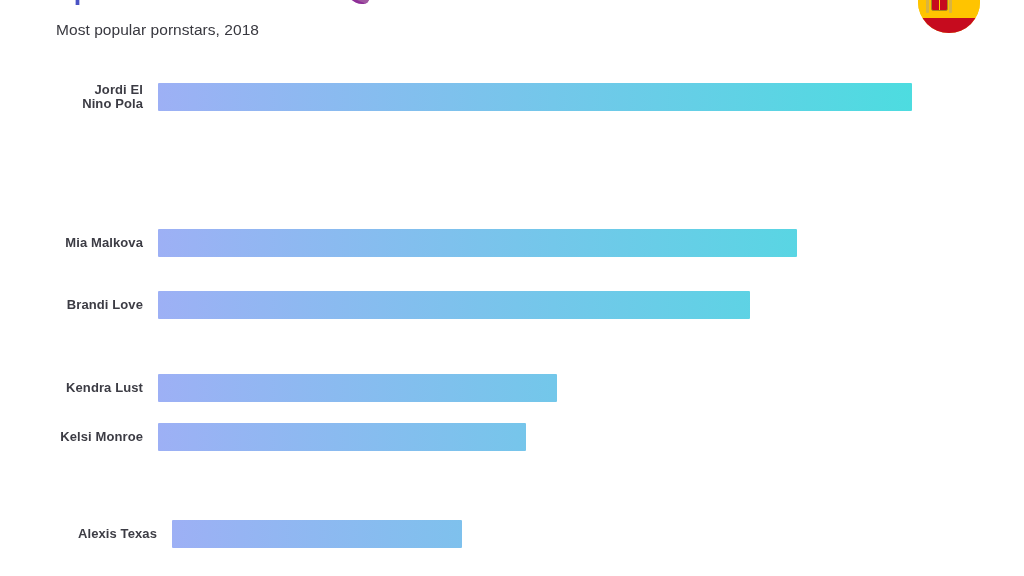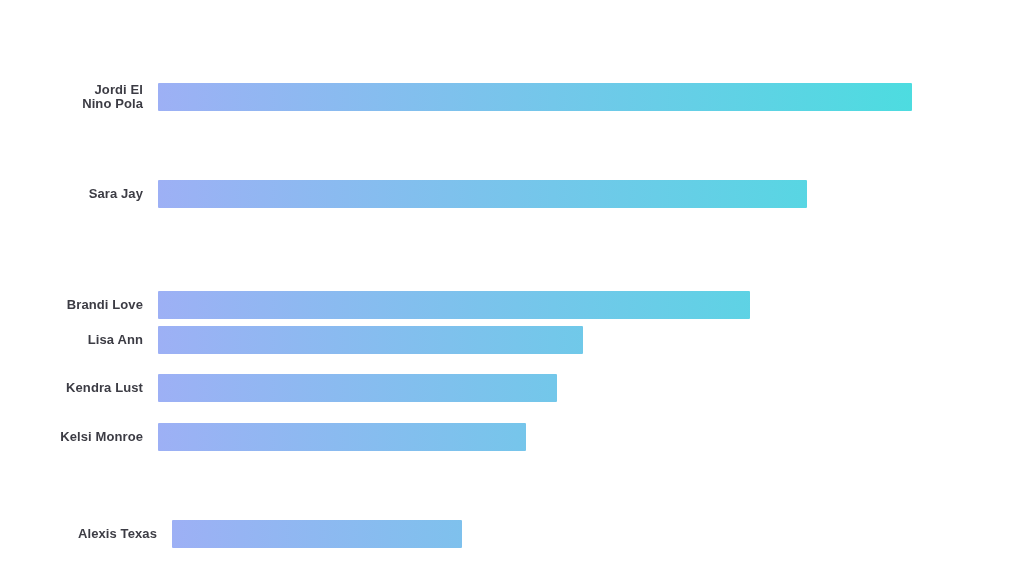--- a/index.html
+++ b/index.html
@@ -111,45 +111,53 @@
     width:100%;
     height:100%;
     border-radius:1px;
   }
 </style>
 </head>
 <body>
 
 <div id="page">
 
+  <div id="header">
+    <div id="title">Spain's Pornhub Data 🍆</div>
+    <div id="subtitle">Most popular pornstars, 2018</div>
+
+    <div id="flag-badge">
+      <div class="stripe-mid"></div>
+
+      <div class="stripe-bot"></div>
+      <div class="pillar-l"></div>
+      <div class="pillar-r"></div>
+
+      <div class="crest"></div>
+    </div>
+  </div>
 
   <div id="chart">
       <div class="bar-row" style="top: 23px; border-radius: 10px;">
         <div class="bar-label" style="top: 0px;">Jordi El
 Nino Pola</div>
         <div class="bar-track" style="width: 754px;">
           <div class="bar-fill" style="background: linear-gradient(90deg, rgb(157, 176, 245) 0%, rgb(77, 220, 224) 100%);"></div>
         </div>
       </div>
-      <div class="bar-row" style="top: 120px;">
-        <div class="bar-label" style="top: 7px;">Sara Jay</div>
-        <div class="bar-track" style="width: 649px;">
-          <div class="bar-fill" style="background: linear-gradient(90deg, rgb(157, 176, 245) 0%, rgb(77, 220, 224) 116.2%);"></div>
+      <div class="bar-row" style="top: 168.5px;">
+        <div class="bar-label" style="top: 7px;">Mia Malkova</div>
+        <div class="bar-track" style="width: 639px;">
+          <div class="bar-fill" style="background: linear-gradient(90deg, rgb(157, 176, 245) 0%, rgb(77, 220, 224) 118%);"></div>
         </div>
       </div>
       <div class="bar-row" style="top: 231px;">
         <div class="bar-label" style="top: 7px;">Brandi Love</div>
         <div class="bar-track" style="width: 592px;">
           <div class="bar-fill" style="background: linear-gradient(90deg, rgb(157, 176, 245) 0%, rgb(77, 220, 224) 127.4%);"></div>
-        </div>
-      </div>
-      <div class="bar-row" style="top: 265.5px;">
-        <div class="bar-label" style="top: 7px;">Lisa Ann</div>
-        <div class="bar-track" style="width: 425px;">
-          <div class="bar-fill" style="background: linear-gradient(90deg, rgb(157, 176, 245) 0%, rgb(77, 220, 224) 177.4%);"></div>
         </div>
       </div>
       <div class="bar-row" style="top: 314px;">
         <div class="bar-label" style="top: 7px;">Kendra Lust</div>
         <div class="bar-track" style="width: 399px;">
           <div class="bar-fill" style="background: linear-gradient(90deg, rgb(157, 176, 245) 0%, rgb(77, 220, 224) 189%);"></div>
         </div>
       </div>
       <div class="bar-row" style="top: 362.5px;">
         <div class="bar-label" style="top: 7px;">Kelsi Monroe</div>

